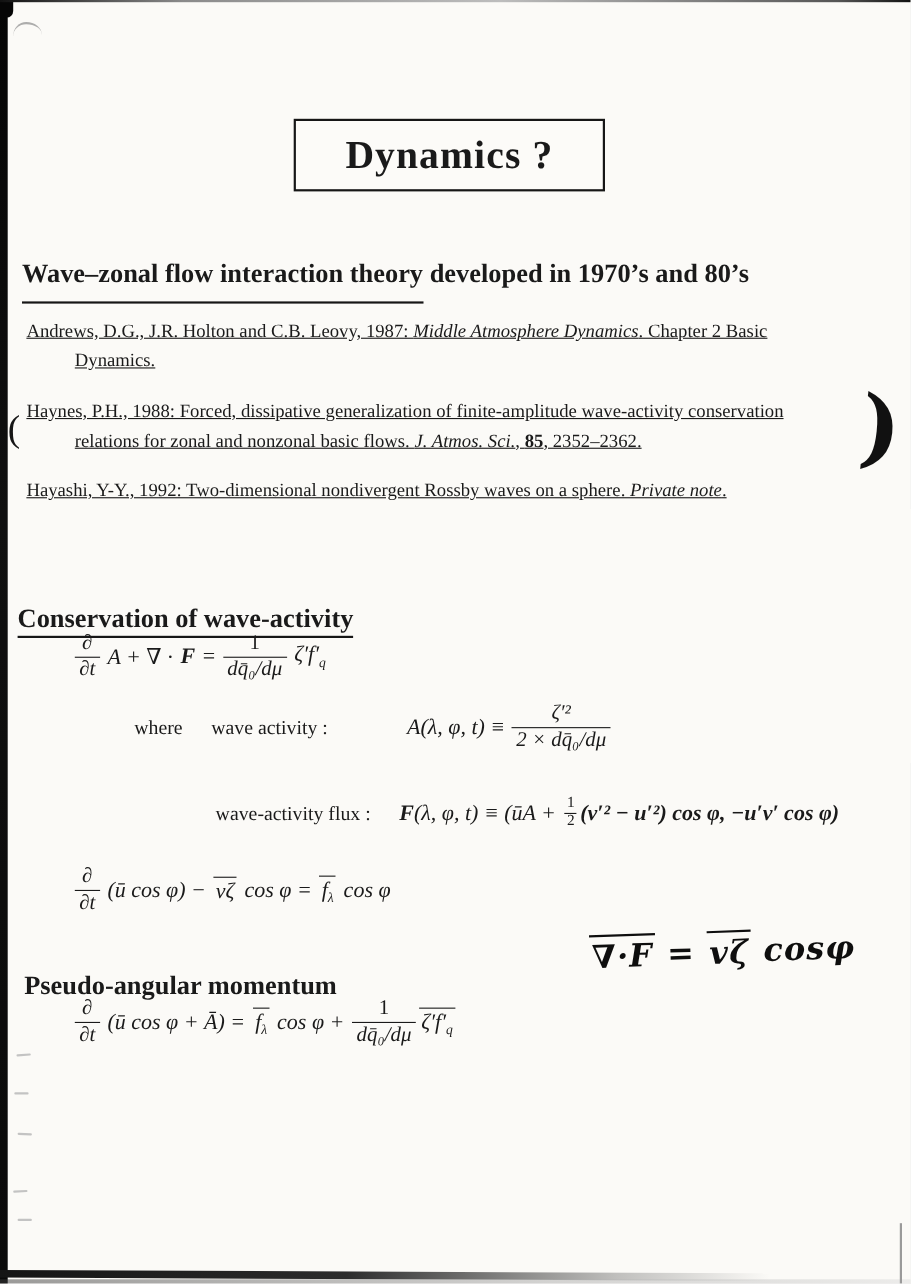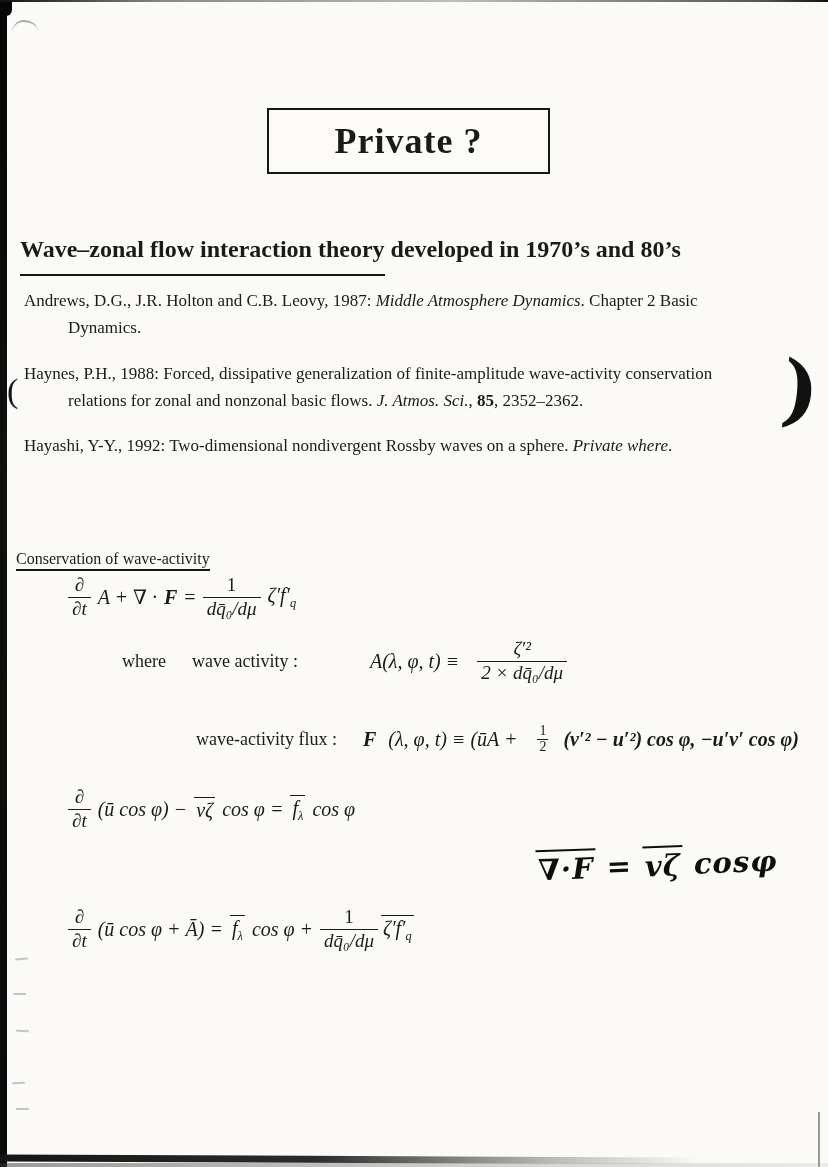--- a/index.html
+++ b/index.html
@@ -17,32 +17,32 @@
   .squiggle{position:absolute;left:12px;top:20px;width:26px;height:12px;border-top:2px solid #9a9a9a;border-radius:50% 60% 0 0/100% 90% 0 0;opacity:.8;}
   .ghost-dash{position:absolute;width:13px;height:2px;background:#b5b5b5;border-radius:2px;opacity:.8;}
   
   .title-box{position:absolute;left:267px;top:108px;width:279px;height:62px;border:2.5px solid #161616;
     display:flex;align-items:center;justify-content:center;background:#fcfbf8;}
   .title-text{font-size:36px;font-weight:bold;letter-spacing:1px;}
   
   .main-heading{position:absolute;left:20px;top:236px;font-size:24px;font-weight:bold;white-space:nowrap;}
   .main-heading .u{border-bottom:2.2px solid #161616;padding-bottom:12px;}
   
-  .refs{position:absolute;left:24px;top:288px;width:690px;font-size:17px;line-height:1.58;}
+  .refs{position:absolute;left:24px;top:288px;width:690px;font-size:17px;line-height:1.58;text-decoration:underline;}
   .ref{padding-left:44px;text-indent:-44px;margin:0 0 19px 0;}
   .it{font-style:italic;}
   .bd{font-weight:bold;}
   .paren-left{position:absolute;left:7px;top:372px;font-size:34px;color:#161616;}
   .paren-right{position:absolute;left:782px;top:344px;font-size:78px;font-weight:bold;color:#111;transform:rotate(6deg);font-family:"DejaVu Serif",serif;}
   
-  .sec-heading{position:absolute;font-size:16px;font-weight:normal;white-space:nowrap;}
+  .sec-heading{position:absolute;font-size:24px;font-weight:bold;white-space:nowrap;}
   .sec-heading .u{border-bottom:2px solid #161616;padding-bottom:2px;}
   .eq{position:absolute;display:flex;align-items:center;gap:7px;font-size:20px;white-space:nowrap;}
   .row{position:absolute;display:flex;align-items:center;font-size:18px;white-space:nowrap;}
-  .eq-inline{display:inline-flex;align-items:center;gap:18px;font-size:20px;}
+  .eq-inline{display:inline-flex;align-items:center;gap:6px;font-size:20px;}
   .mi{font-style:italic;}
   .frac{display:inline-flex;flex-direction:column;align-items:center;line-height:1.2;font-size:19px;}
   .frac .fnum{padding:0 4px;}
   .frac .fden{border-top:1.6px solid #1a1a1a;padding:0 4px;}
   .frac.small{font-size:14px;line-height:1.05;}
   .frac.small .fden{border-top-width:1.3px;padding:0 2px;}
   .ol{border-top:1.7px solid #1a1a1a;padding:1px 2px 0 2px;line-height:1.15;display:inline-block;}
   sub{font-size:0.62em;}
   
   .hand{position:absolute;left:536px;top:846px;display:flex;align-items:center;gap:11px;
@@ -62,31 +62,31 @@
   <div class="edge-bottom2"></div>
   <div class="edge-right"></div>
   <div class="squiggle"></div>
   <div class="ghost-dash" style="left:15px;top:958px;transform:rotate(-4deg);"></div>
   <div class="ghost-dash" style="left:13px;top:993px;"></div>
   <div class="ghost-dash" style="left:16px;top:1030px;transform:rotate(3deg);"></div>
   <div class="ghost-dash" style="left:12px;top:1082px;transform:rotate(-3deg);"></div>
   <div class="ghost-dash" style="left:16px;top:1108px;"></div>
 
   <div class="title-box">
-    <span class="title-text">Private ?</span>
+    <span class="title-text">Dynamics ?</span>
   </div>
 
   <div class="main-heading">
     <span class="u">Wave–zonal flow interaction theory</span><span> developed in 1970’s and 80’s</span>
   </div>
 
   <div class="refs">
     <p class="ref"><span>Andrews, D.G., J.R. Holton and C.B. Leovy, 1987: </span><span class="it">Middle Atmosphere Dynamics</span><span>. Chapter 2 Basic Dynamics.</span><span class="bd"></span><span></span></p>
     <p class="ref"><span>Haynes, P.H., 1988: Forced, dissipative generalization of finite-amplitude wave-activity conservation relations for zonal and nonzonal basic flows. </span><span class="it">J. Atmos. Sci.</span><span>, </span><span class="bd">85</span><span>, 2352–2362.</span></p>
-    <p class="ref"><span>Hayashi, Y-Y., 1992: Two-dimensional nondivergent Rossby waves on a sphere. </span><span class="it">Private where</span><span>.</span><span class="bd"></span><span></span></p>
+    <p class="ref"><span>Hayashi, Y-Y., 1992: Two-dimensional nondivergent Rossby waves on a sphere. </span><span class="it">Private note</span><span>.</span><span class="bd"></span><span></span></p>
   </div>
   <div class="paren-left">(</div>
   <div class="paren-right">)</div>
 
   <div class="sec-heading" style="left:16px;top:550px;">
     <span class="u">Conservation of wave-activity</span>
   </div>
 
   <div class="eq" style="left:68px;top:574px;">
     <span class="frac">
@@ -141,20 +141,23 @@
     <span class="mi">cos φ</span>
   </div>
 
   <div class="hand">
     <span class="ol">∇·F</span>
     <span>=</span>
     <span class="ol">vζ</span>
     <span>cosφ</span>
   </div>
 
+  <div class="sec-heading" style="left:22px;top:884px;">
+    <span>Pseudo-angular momentum</span>
+  </div>
 
   <div class="eq" style="left:68px;top:906px;">
     <span class="frac">
       <span class="fnum mi">∂</span>
       <span class="fden mi">∂t</span>
     </span>
     <span class="mi">(ū cos φ + Ā) =</span>
     <span class="ol mi"><span>f</span><sub>λ</sub></span>
     <span class="mi">cos φ +</span>
     <span class="frac">

